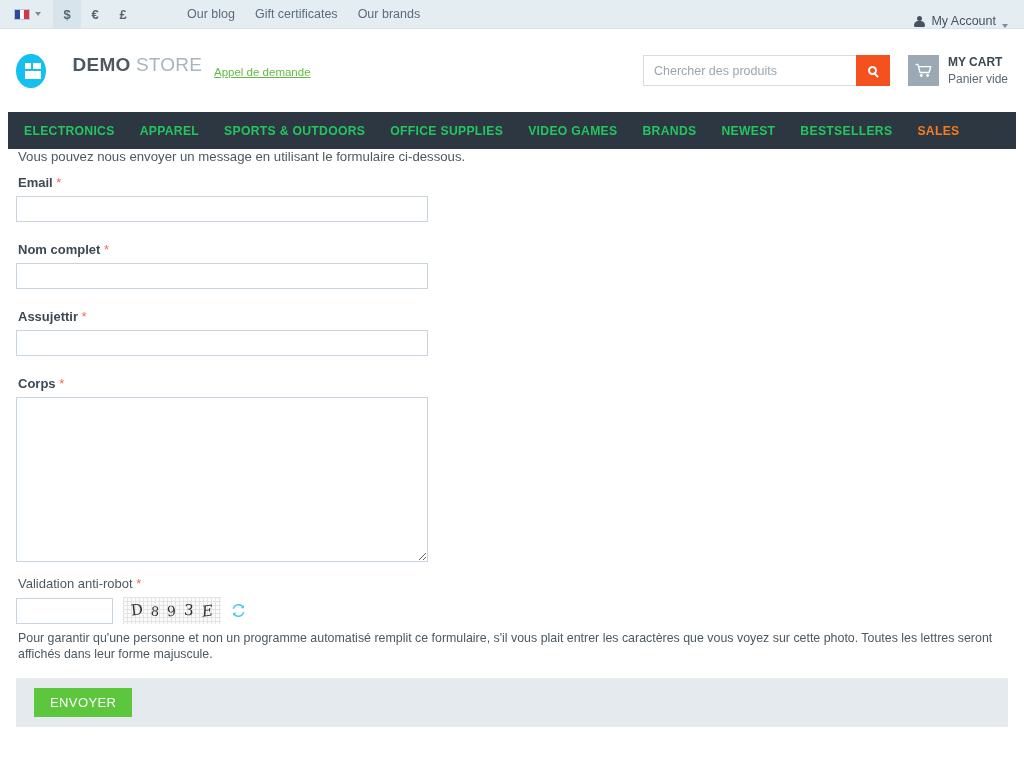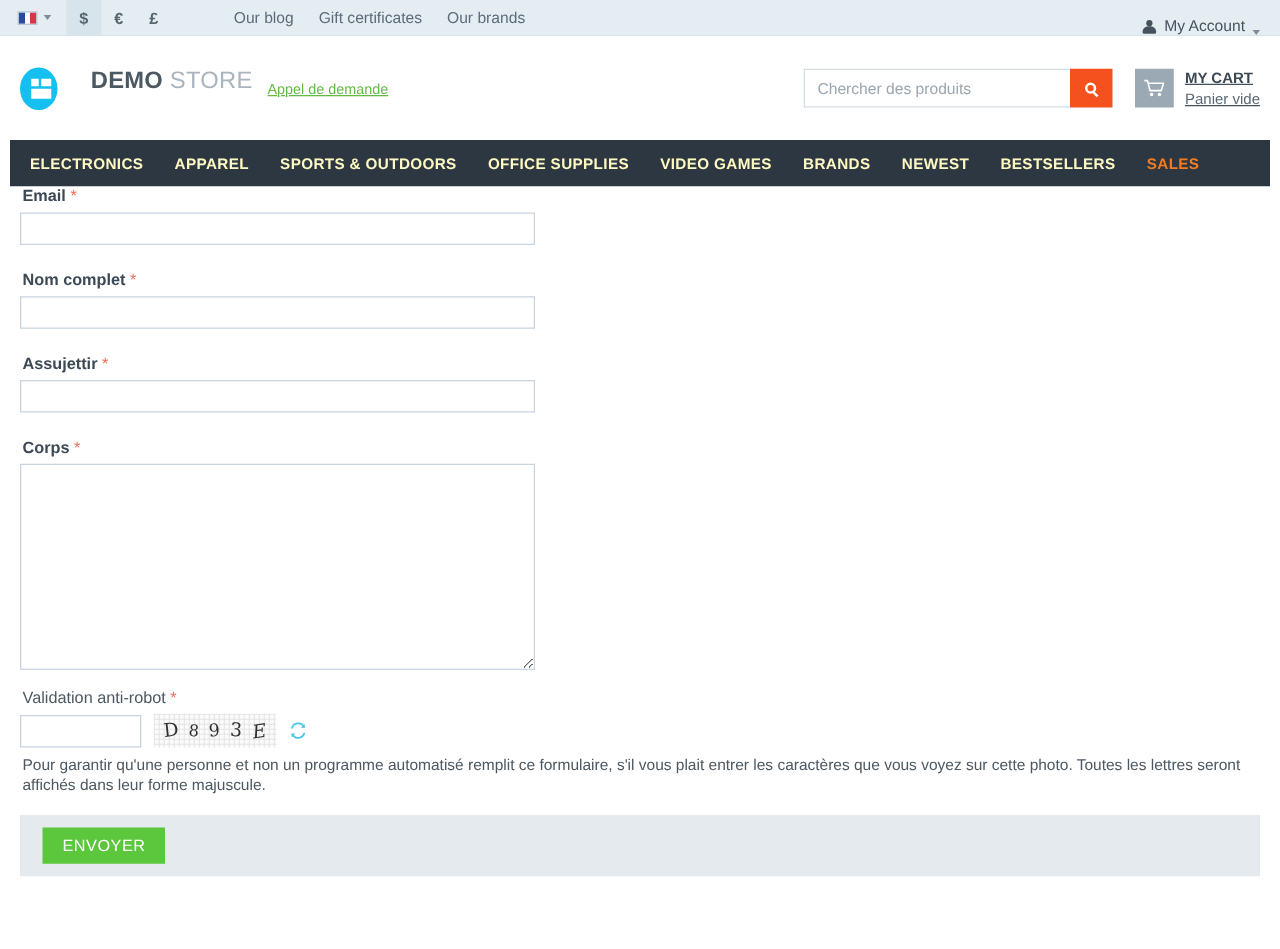--- a/index.html
+++ b/index.html
@@ -111,39 +111,39 @@
   }
   .mag {
     width: 9px; height: 9px; border: 2px solid #fff; border-radius: 50%;
     position: relative; display: inline-block;
   }
   .mag::after {
     content: ""; position: absolute; right: -4px; bottom: -3px;
     width: 6px; height: 2px; background: #fff;
     transform: rotate(45deg);
   }
-  .cart-wrap { display: flex; align-items: center; gap: 9px; margin-left: 18px; text-decoration: underline; }
+  .cart-wrap { display: flex; align-items: center; gap: 9px; margin-left: 18px; }
   .cart-btn {
     width: 31px; height: 31px; background: #9aa9b4;
     display: flex; align-items: center; justify-content: center;
     cursor: pointer;
   }
   .cart-ic { display: block; }
   .cart-txt .t1 { font-size: 12px; font-weight: bold; color: #3c4852; display: block; }
   .cart-txt .t2 { font-size: 12px; color: #5c6974; display: block; margin-top: 3px; }
 
   
   .mainnav {
     height: 37px; background: #2d3741;
     display: flex; align-items: center;
     padding: 0 16px; gap: 25px;
     width: 1008px; margin: 0 auto;
   }
   .mainnav a {
-    color: #fef9c3; font-size: 12.2px; font-weight: bold;
+    color: #22c55e; font-size: 12.2px; font-weight: bold;
     letter-spacing: .3px; text-decoration: none; white-space: nowrap;
   }
   .mainnav a.sale { color: #f47b20; }
 
   
   .content { padding: 0 16px; }
   .breadcrumb {
     font-size: 13px; padding: 18px 0 14px 2px;
     display: flex; align-items: center; gap: 6px;
   }
@@ -297,20 +297,21 @@
     <a href="#">VIDEO GAMES</a>
     <a href="#">BRANDS</a>
     <a href="#">NEWEST</a>
     <a href="#">BESTSELLERS</a>
     <a href="#" class="sale">SALES</a>
   </div>
 
   <div class="content">
 
 
+    <p class="intro">Vous pouvez nous envoyer un message en utilisant le formulaire ci-dessous.</p>
 
     
     <div class="field-label">
       <span>Email</span>
       <span class="req">*</span>
     </div>
     <input class="txt" type="text" value="" style="">
     <div class="gap"></div>
 
     

